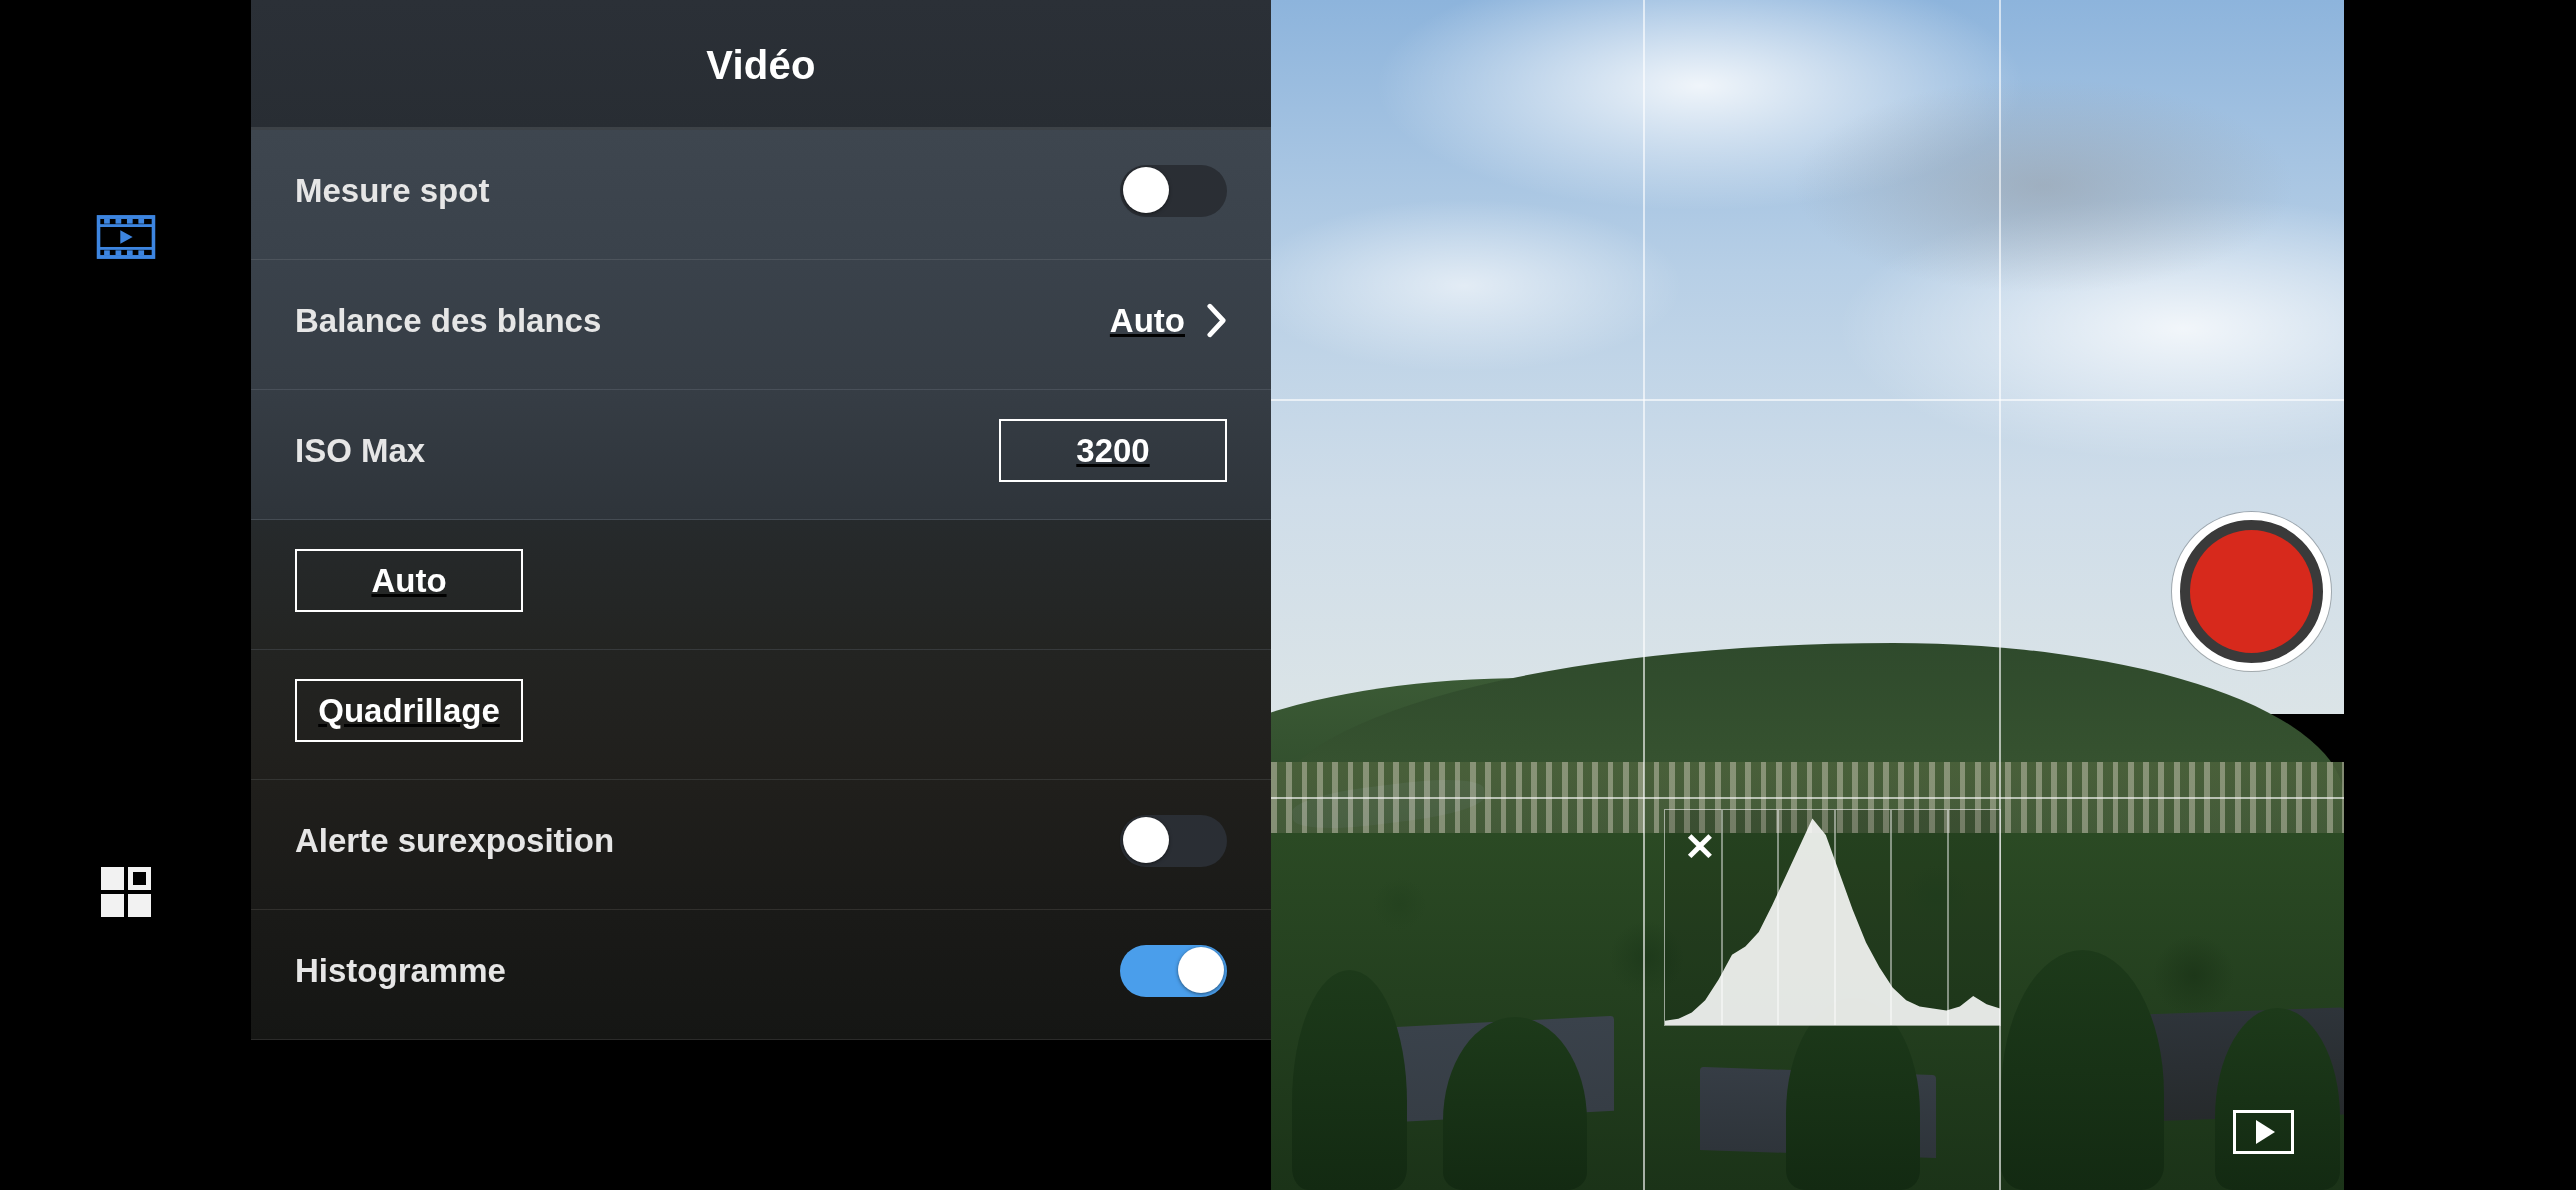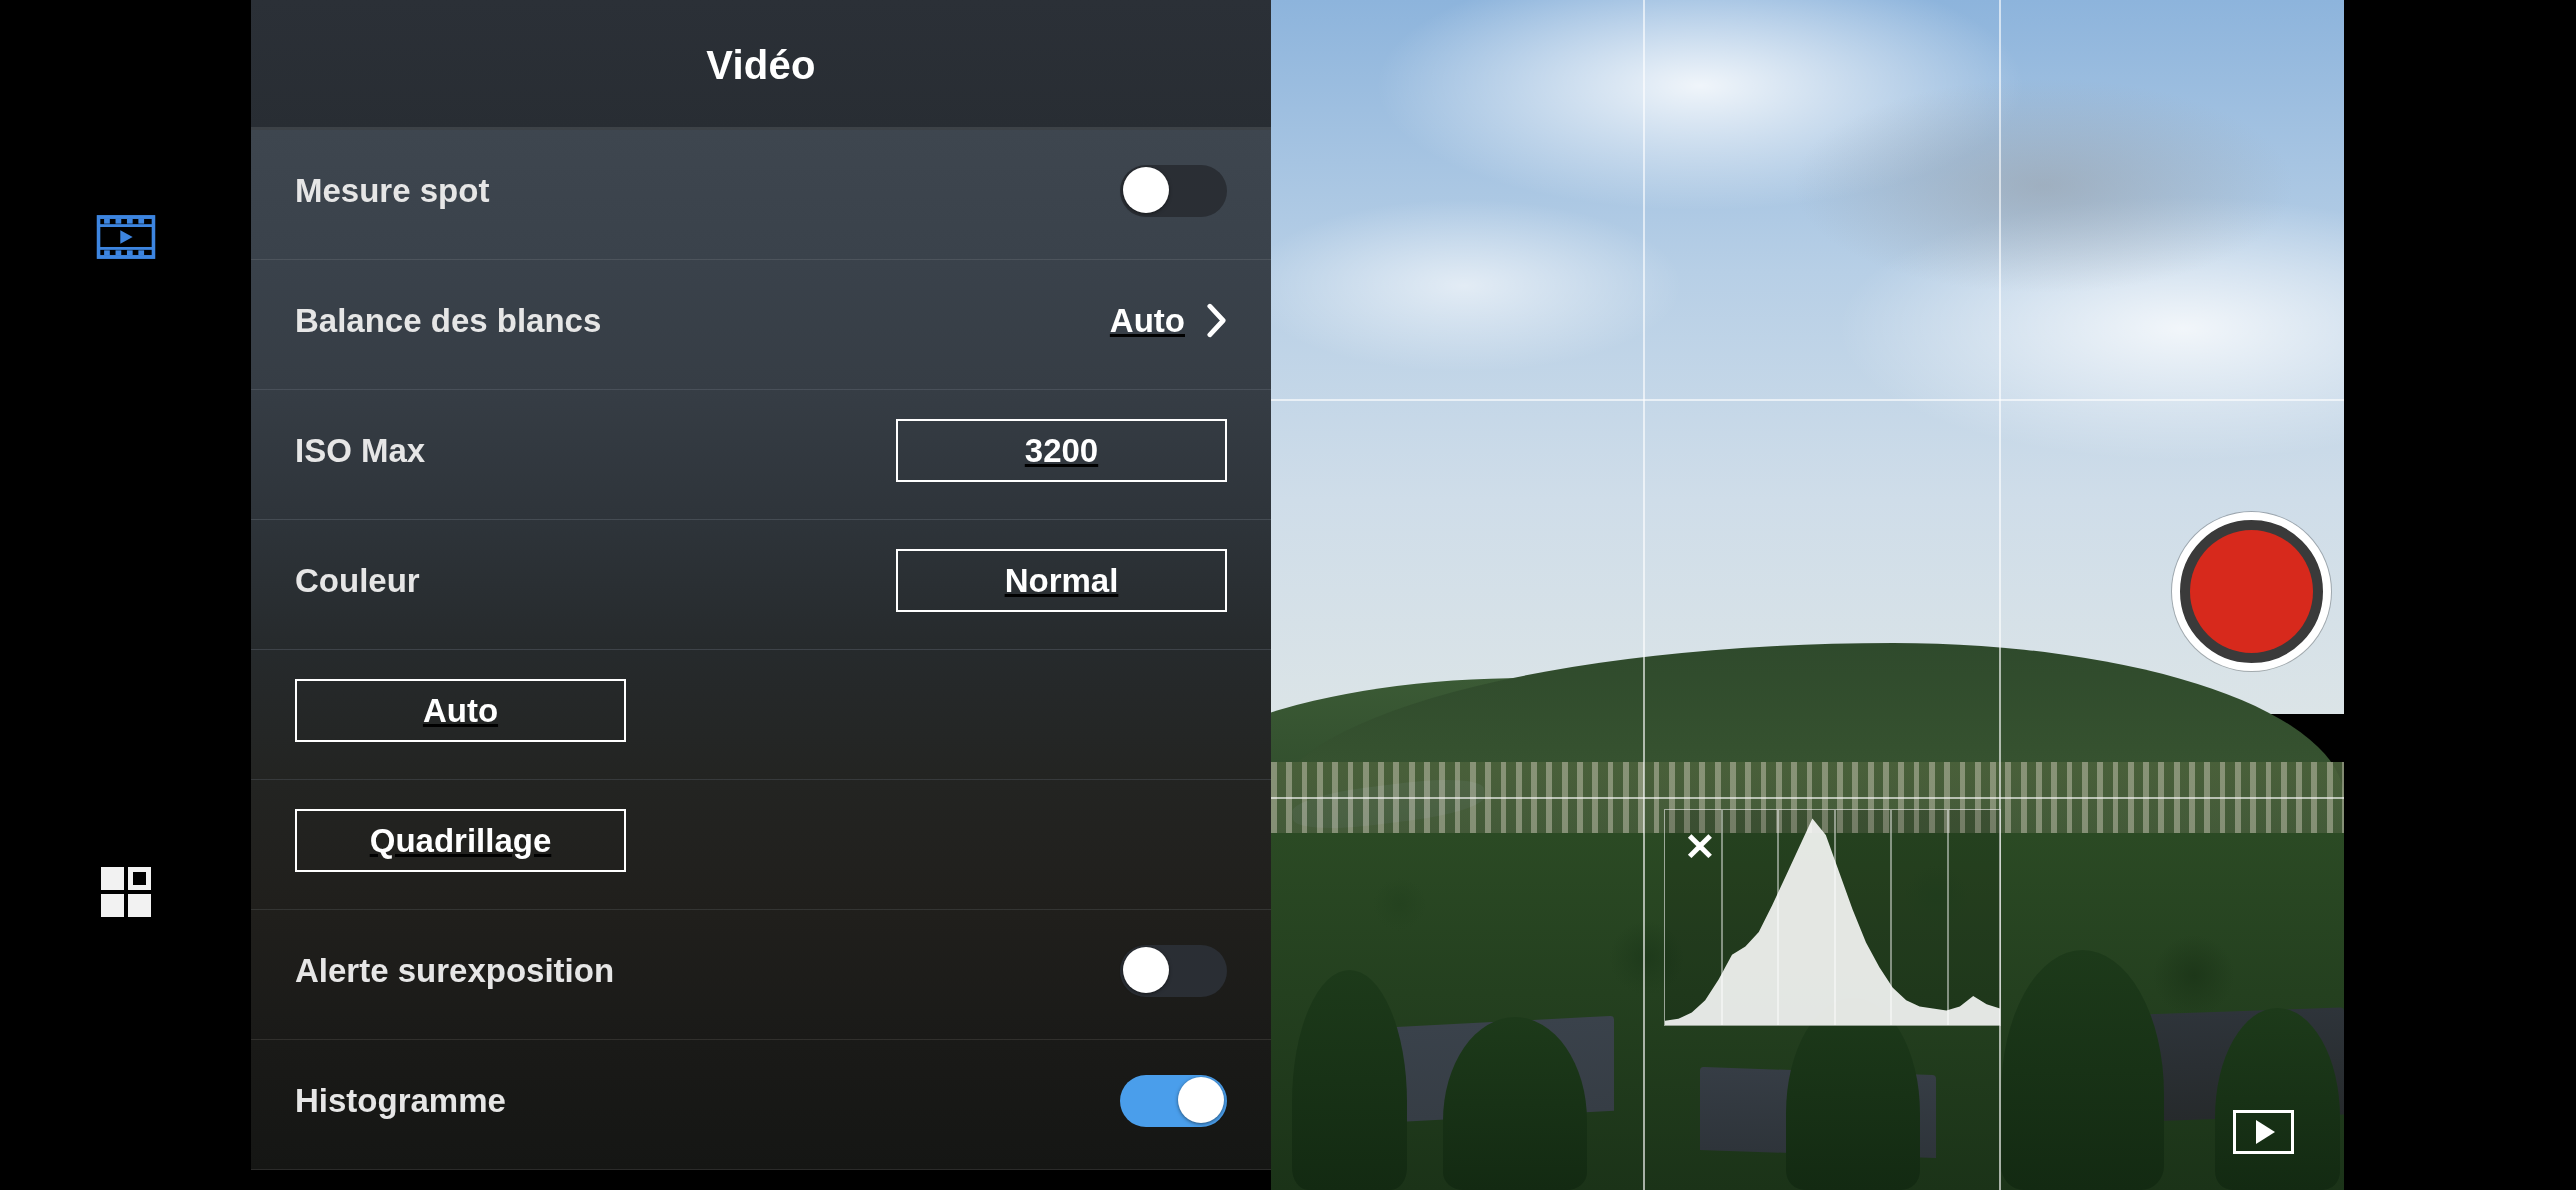--- a/index.html
+++ b/index.html
@@ -122,21 +122,21 @@
   }
   .toggle.off .knob{ left:2.9px; }
   .toggle.on  .knob{ left:58px; }
 
   
   .value-text{ color:#fff; font-size:33px; font-weight:bold; margin-right:21px; }
   .chev{ width:21px; height:35px; }
 
   
   .boxed{
-    width:331px; height:63px; border:2.9px solid #fff; background:transparent;
+    width:228px; height:63px; border:2.9px solid #fff; background:transparent;
     display:flex; align-items:center; justify-content:center; cursor:pointer;
   }
   .boxed span{ color:#fff; font-size:33px; font-weight:bold; }
 
   
   .record-btn{
     position:absolute; left:2172px; top:512px; width:159px; height:159px;
     border-radius:50%; border:8.6px solid #ffffff; background:#3a3a3a;
     display:flex; align-items:center; justify-content:center; cursor:pointer;
     box-shadow:0 0 0 1px rgba(0,0,0,.25);
@@ -275,28 +275,20 @@
 
       <div class="row r2">
         <div class="label">ISO Max</div>
         <div class="ctrl">
           <div class="boxed">
             <span>3200</span>
           </div>
         </div>
       </div>
 
-      <div class="row r3">
-        <div class="label">Couleur</div>
-        <div class="ctrl">
-          <div class="boxed">
-            <span>Normal</span>
-          </div>
-        </div>
-      </div>
 
       <div class="row r4">
         <div class="ctrl">
           <div class="boxed">
             <span>Auto</span>
           </div>
         </div>
       </div>
 
       <div class="row r5">

